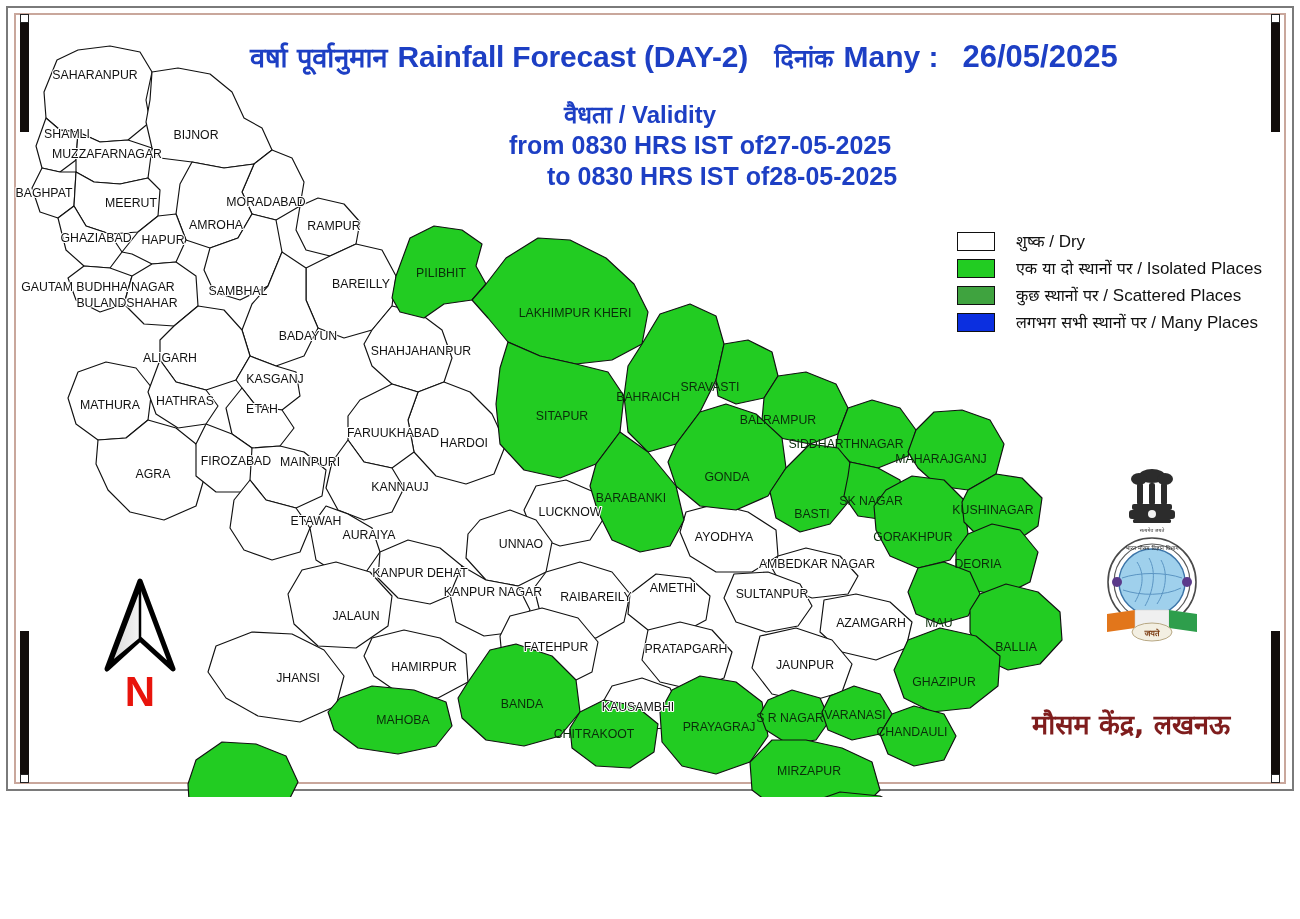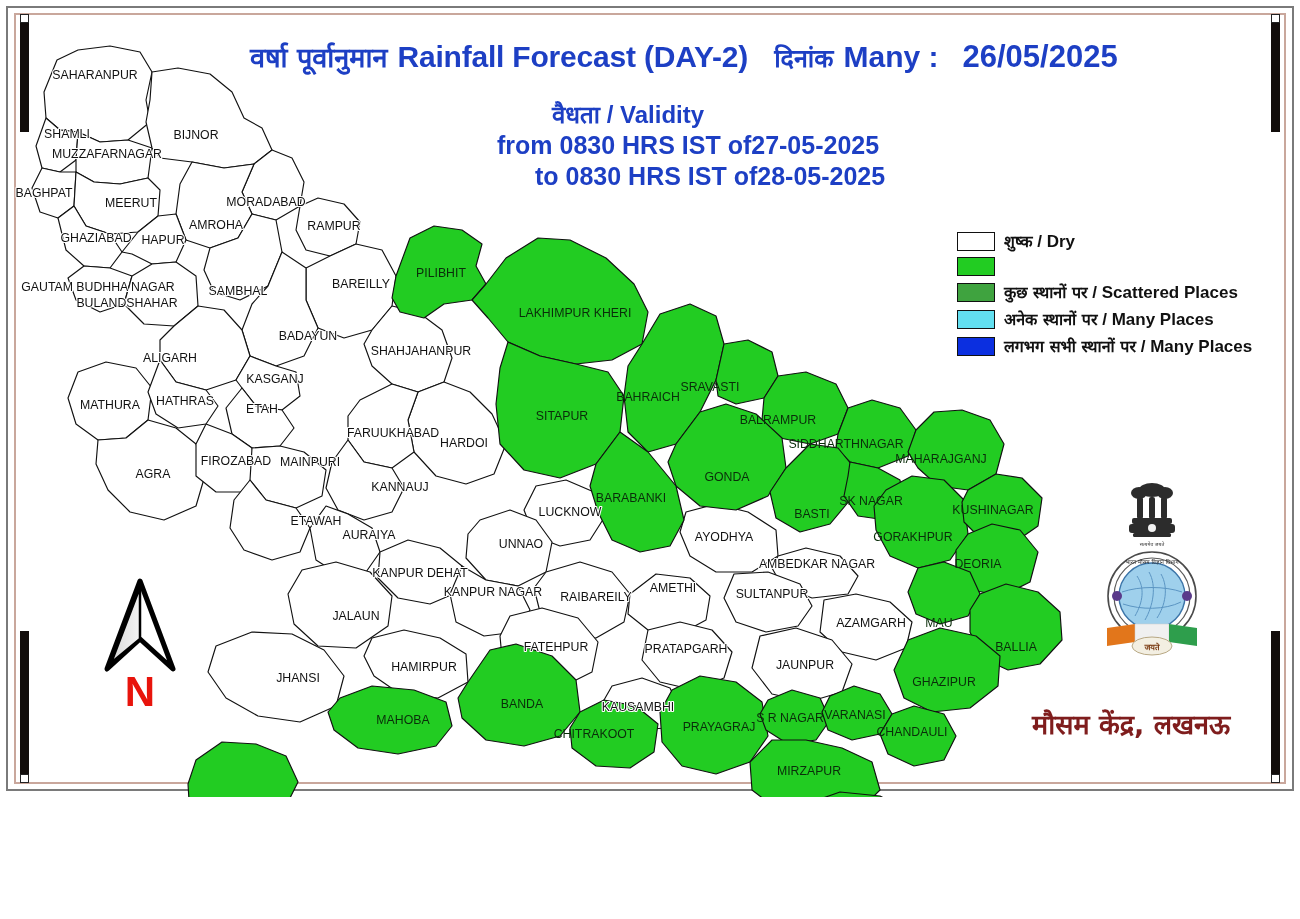--- a/index.html
+++ b/index.html
@@ -51,55 +51,55 @@
     top: 38px; left: 250px;
     display: flex; align-items: baseline; gap: 10px;
   }
   .t-hi { font-size: 27px; font-weight: bold; font-family: "DejaVu Sans", sans-serif; }
   .t-en { font-size: 30px; font-weight: bold; letter-spacing: -0.2px; }
   .t-hi2 { font-size: 25px; font-weight: bold; font-family: "DejaVu Sans", sans-serif; margin-left: 16px;}
   .t-dated { font-size: 30px; font-weight: bold; }
   .t-date { font-size: 31px; font-weight: bold; margin-left: 14px; text-align: center; }
 
   #validity-block {
-    top: 100px; left: 497px;
+    top: 100px; left: 509px;
     text-align: left;
     line-height: 1.22;
   }
   .v-head { font-size: 24px; font-weight: bold; padding-left: 55px; }
   .v-head .v-hi { font-family: "DejaVu Sans", sans-serif; font-weight: bold; }
   .v-line { font-size: 25px; font-weight: bold; }
   .v-line .v-ind { margin-left: 38px; }
   .v-date { margin-left: 0; }
 
   
   #legend {
     position: absolute; top: 230px; left: 957px;
     display: flex; flex-direction: column; gap: 5px;
   }
-  .lg-row { display: flex; align-items: center; gap: 9px; font-weight: bold; }
+  .lg-row { display: flex; align-items: center; gap: 21px; }
   .lg-sw {
     width: 38px; height: 19px;
     border: 1px solid #111;
     flex: 0 0 auto;
   }
   .lg-tx { font-size: 17px; color: #111; white-space: nowrap; }
   .lg-tx .lg-hi { font-family: "DejaVu Sans", sans-serif; font-size: 16px; }
 
   
   #north { position: absolute; left: 95px; top: 577px; width: 90px; }
   #north svg { display: block; }
   #north-label {
     text-align: center; color: #e8140c;
     font-size: 42px; font-weight: bold; line-height: 1;
     margin-top: -6px; font-family: "Liberation Sans", sans-serif;
   }
 
   
-  #imd-logo { position: absolute; left: 1087px; top: 476px; width: 130px; }
+  #imd-logo { position: absolute; left: 1087px; top: 462px; width: 130px; }
   #centre-name {
     position: absolute; left: 1032px; top: 705px;
     font-size: 27px; font-weight: bold; color: #7f1d1d;
     font-family: "DejaVu Sans", sans-serif; white-space: nowrap;
   }
 
   
   #map-svg { position: absolute; left: 0; top: 0; }
   .dist { stroke: #111; stroke-width: 1.15; stroke-linejoin: round; }
   .dist.dry { fill: #ffffff; }
@@ -312,28 +312,25 @@
     </div>
   </div>
 
   <div id="legend">
       <div class="lg-row">
         <span class="lg-sw" style="background: rgb(255, 255, 255);"></span>
         <span class="lg-tx"><span class="lg-hi">शुष्क</span> <span>/ Dry</span></span>
       </div>
       <div class="lg-row">
         <span class="lg-sw" style="background: rgb(34, 204, 34);"></span>
+        <span class="lg-tx"><span class="lg-hi">एक या दो स्थानों पर</span> <span>/ Isolated Places</span></span>
       </div>
       <div class="lg-row">
         <span class="lg-sw" style="background: rgb(63, 163, 63);"></span>
         <span class="lg-tx"><span class="lg-hi">कुछ स्थानों पर</span> <span>/ Scattered Places</span></span>
-      </div>
-      <div class="lg-row">
-        <span class="lg-sw" style="background: rgb(98, 223, 240);"></span>
-        <span class="lg-tx"><span class="lg-hi">अनेक स्थानों पर</span> <span>/ Many Places</span></span>
       </div>
       <div class="lg-row">
         <span class="lg-sw" style="background: rgb(11, 47, 224);"></span>
         <span class="lg-tx"><span class="lg-hi">लगभग सभी स्थानों पर</span> <span>/ Many Places</span></span>
       </div>
     </div>
 
   <div id="north">
     <svg width="90" height="100" viewBox="0 0 90 100">
       <defs>

